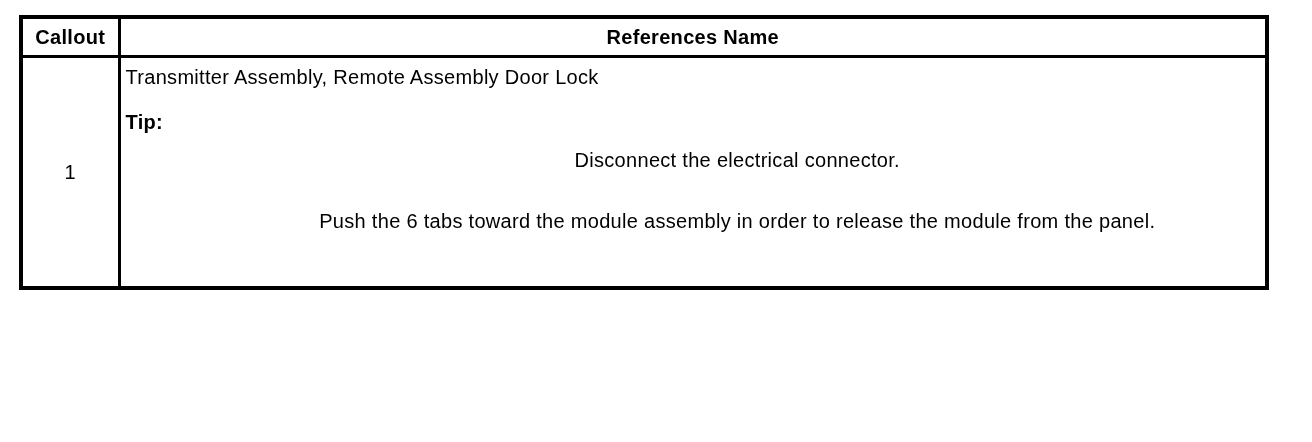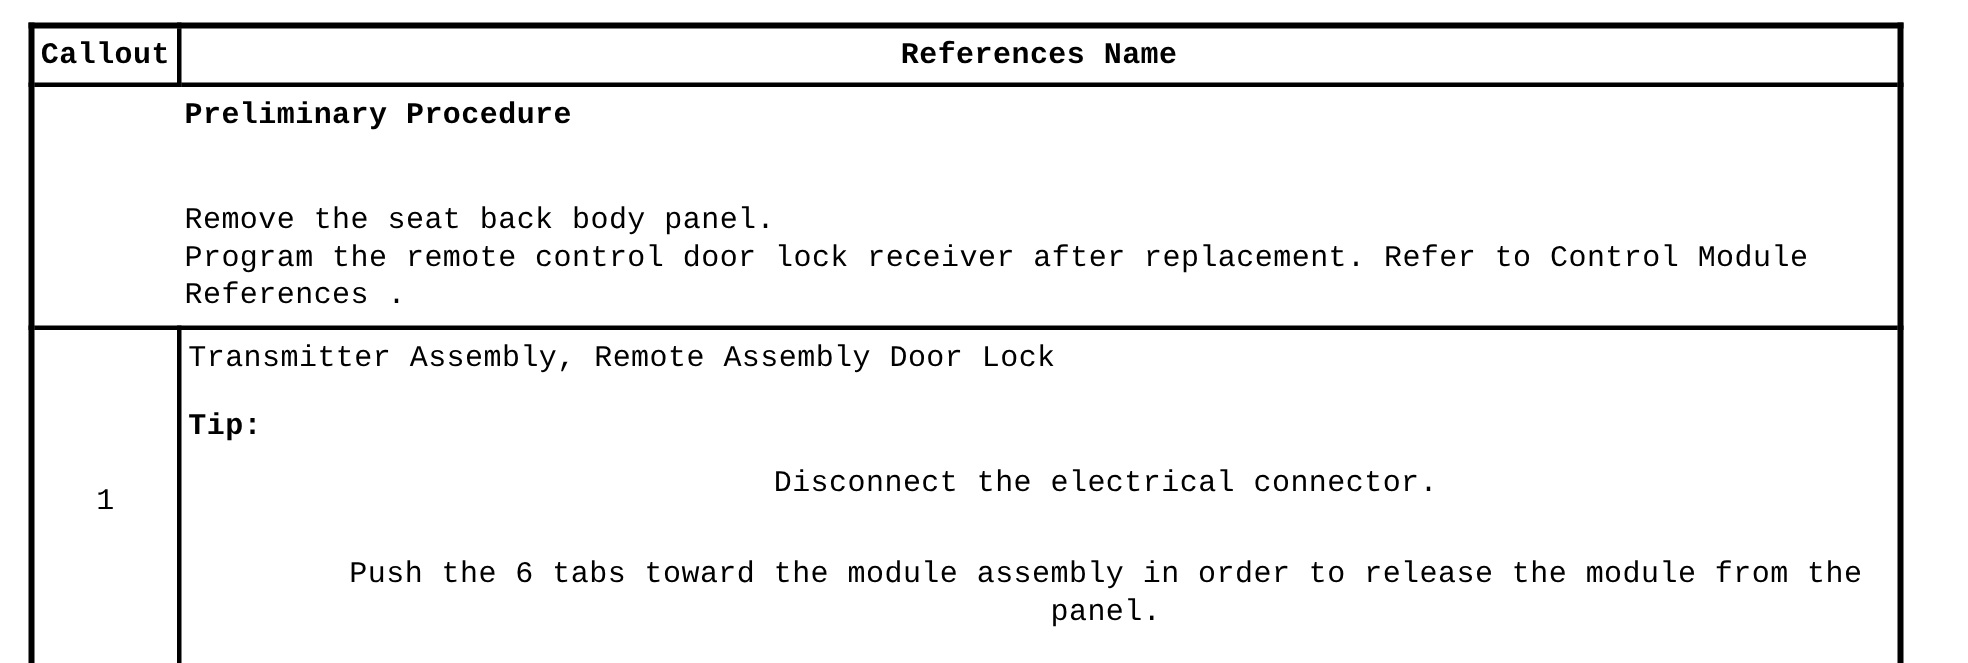--- a/index.html
+++ b/index.html
@@ -8,21 +8,21 @@
     width: 1312px;
     height: 442px;
     background: #ffffff;
     overflow: hidden;
   }
   .page {
     position: relative;
     width: 1196px;
     height: 442px;
     background: #ffffff;
-    font-family: Liberation Mono, monospace;
+    font-family: Liberation Sans, sans-serif;
     color: #000000;
     font-size: 20px;
     letter-spacing: 0.3px;
   }
   table.component-table {
     position: absolute;
     left: 19px;
     top: 15px;
     width: 1250px;
     border-collapse: collapse;
@@ -79,27 +79,20 @@
     <colgroup>
       <col class="col-callout">
       <col class="col-name">
     </colgroup>
     <tbody>
       <tr class="header-row">
         <th>Callout</th>
         <th>References Name</th>
       </tr>
       <tr>
-        <td class="prelim-cell" colspan="2">
-          <p class="prelim-title">Preliminary Procedure</p>
-          <p class="step-first">Remove the seat back body panel.</p>
-          <p class="step-second">Program the remote control door lock receiver after replacement. Refer to Control Module References .</p>
-        </td>
-      </tr>
-      <tr>
         <td class="callout-cell">1</td>
         <td class="content-cell">
           <p>Transmitter Assembly, Remote Assembly Door Lock</p>
           <p class="tip-label">Tip:</p>
           <p class="tip-item tip-first">Disconnect the electrical connector.</p>
           <p class="tip-item tip-second">Push the 6 tabs toward the module assembly in order to release the module from the panel.</p>
         </td>
       </tr>
     </tbody>
   </table>

